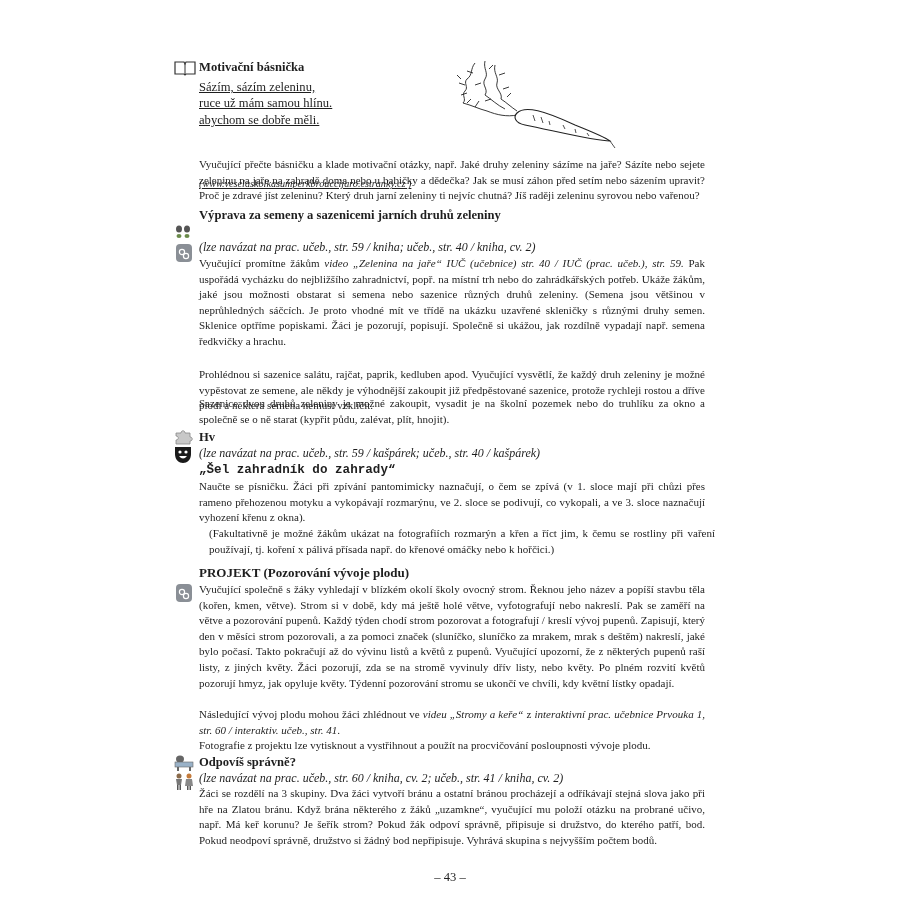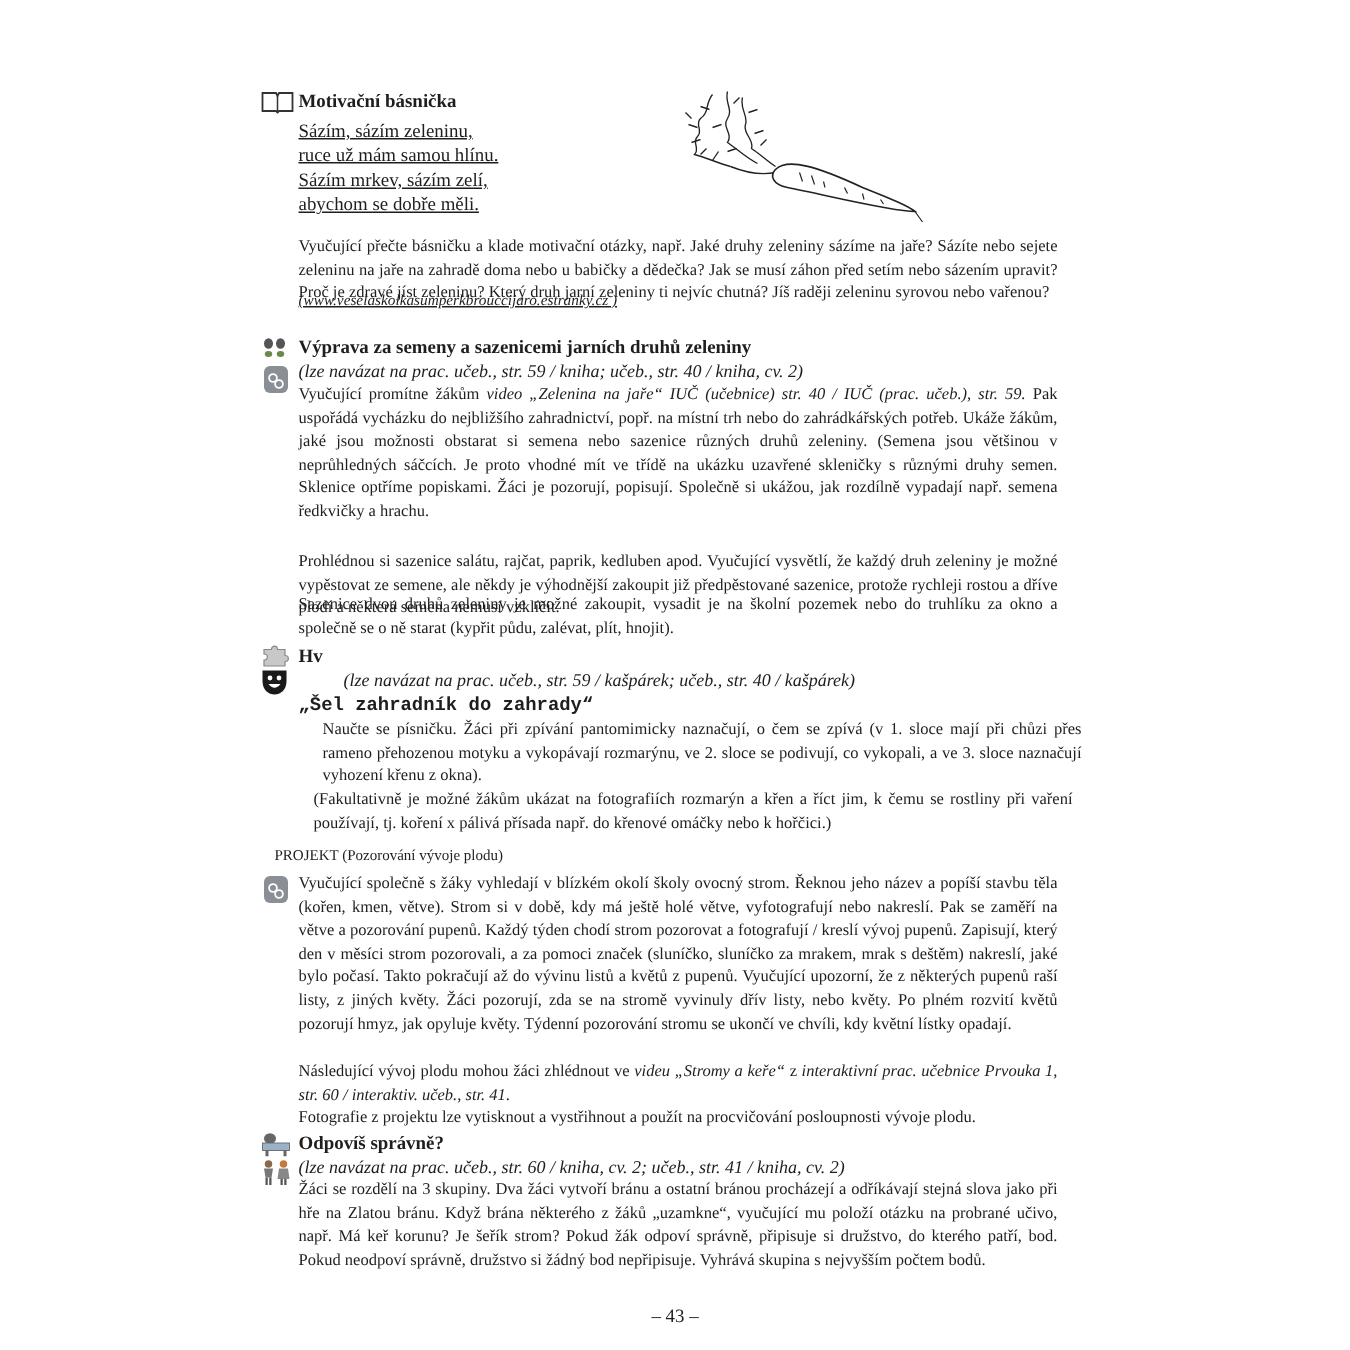--- a/index.html
+++ b/index.html
@@ -7,38 +7,37 @@
          font-family:"Liberation Serif", serif; color:#1e1e1e; }
   .page { position:absolute; left:0; top:0; width:900px; height:900px; }
   .blk { position:absolute; left:199px; width:506px; font-size:11px; line-height:15.6px; }
   .j { text-align:justify; }
   .h { font-weight:bold; font-size:12.6px; }
   .ref { font-style:italic; font-size:12px; }
   .it { font-style:italic; }
   .icon { position:absolute; }
   .poem { position:absolute; left:199px; top:79px; font-size:12.6px; line-height:16.4px;text-decoration:underline; }
   .src { font-style:italic; font-size:10.2px;margin-top:48px; }
-  .proj { position:absolute; left:183px; top:565px; font-weight:normal; font-size:10px; }
+  .proj { position:absolute; left:199px; top:565px; font-weight:bold; font-size:13px; }
   .pnum { position:absolute; left:0; width:900px; top:858px; text-align:center; font-size:12.6px;margin-top:12px; }
 </style>
 </head>
 <body>
 
 <div class="page">
 
   <svg class="icon" style="left:174px;top:60px;" width="22" height="16" viewBox="0 0 22 16">
     <path d="M1 2 L10 2 L11 4 L12 2 L21 2 L21 14 L12 14 L11 15 L10 14 L1 14 Z" fill="#fff" stroke="#333" stroke-width="1.2"></path>
     <line x1="11" y1="4" x2="11" y2="15" stroke="#333" stroke-width="1"></line>
   </svg>
   <div class="blk h" style="top:60px;">Motivační básnička</div>
 
   <div class="poem">
     <div>Sázím, sázím zeleninu,</div>
     <div>ruce už mám samou hlínu.</div>
-    <div>Sázím mrkev, sázím zelí,</div>
     <div>abychom se dobře měli.</div>
     <div class="src">(www.veselaskolkasumperkbrouccijaro.estranky.cz )</div>
   </div>
 
   <svg class="icon" style="left:445px;top:55px;" width="175" height="95" viewBox="0 0 175 95">
     <g stroke="#222" fill="none" stroke-width="0.9">
       <path d="M30 8 C25 14 28 20 22 24 C18 28 24 32 20 36 C16 40 22 44 18 48 C26 50 34 54 42 56"></path>
       <path d="M40 6 C38 14 44 18 40 24 C36 30 44 34 40 40 C46 44 52 50 60 54"></path>
       <path d="M50 10 C48 18 54 22 52 28 C50 34 58 38 56 44 C62 48 66 52 72 56"></path>
       <path d="M20 30 L14 28 M22 38 L16 40 M28 18 L22 16 M44 14 L48 10 M36 28 L30 30 M54 20 L60 18 M58 34 L64 32 M46 44 L40 46"></path>
@@ -63,39 +62,39 @@
     <ellipse cx="5" cy="4" rx="3" ry="3.5" fill="#555"></ellipse>
       <ellipse cx="5" cy="11" rx="2.5" ry="2" fill="#6a8a4a"></ellipse>
     <ellipse cx="13" cy="4" rx="3" ry="3.5" fill="#555"></ellipse>
       <ellipse cx="13" cy="11" rx="2.5" ry="2" fill="#6a8a4a"></ellipse>
   </svg>
   <svg class="icon" style="left:175px;top:243px;" width="18" height="20" viewBox="0 0 18 20">
     <rect x="1" y="1" width="16" height="18" rx="4" fill="#8a8f96"></rect>
     <circle cx="7" cy="9" r="2.6" fill="none" stroke="#fff" stroke-width="1.2"></circle>
     <circle cx="11" cy="13" r="2.6" fill="none" stroke="#fff" stroke-width="1.2"></circle>
   </svg>
-  <div class="blk h" style="top:224px;">Výprava za semeny a sazenicemi jarních druhů zeleniny</div>
+  <div class="blk h" style="top:208px;">Výprava za semeny a sazenicemi jarních druhů zeleniny</div>
   <div class="blk ref" style="top:240px;">(lze navázat na prac. učeb., str. 59 / kniha; učeb., str. 40 / kniha, cv. 2)</div>
   <div class="blk j" style="top:256px;"><span>Vyučující promítne žákům </span><span class="it">video „Zelenina na jaře“ IUČ (učebnice) str. 40 / IUČ (prac. učeb.), str. 59.</span><span> Pak uspořádá vycházku do nejbližšího zahradnictví, popř. na místní trh nebo do zahrádkářských potřeb. Ukáže žákům, jaké jsou možnosti obstarat si semena nebo sazenice různých druhů zeleniny. (Semena jsou většinou v neprůhledných sáčcích. Je proto vhodné mít ve třídě na ukázku uzavřené skleničky s různými druhy semen. Sklenice optříme popiskami. Žáci je pozorují, popisují. Společně si ukážou, jak rozdílně vypadají např. semena ředkvičky a hrachu.</span></div>
   <div class="blk j" style="top:367px;">Prohlédnou si sazenice salátu, rajčat, paprik, kedluben apod. Vyučující vysvětlí, že každý druh zeleniny je možné vypěstovat ze semene, ale někdy je výhodnější zakoupit již předpěstované sazenice, protože rychleji rostou a dříve plodí a některá semena nemusí vzklíčit.</div>
   <div class="blk j" style="top:396px;">Sazenice dvou druhů zeleniny je možné zakoupit, vysadit je na školní pozemek nebo do truhlíku za okno a společně se o ně starat (kypřit půdu, zalévat, plít, hnojit).</div>
 
   <svg class="icon" style="left:174px;top:429px;" width="20" height="16" viewBox="0 0 20 16">
     <path d="M2 4 L7 4 C7 1 11 1 11 4 L16 4 L16 8 C19 8 19 12 16 12 L16 15 L2 15 L2 11 C5 11 5 7 2 7 Z" fill="#c8c8c8" stroke="#888" stroke-width="0.8"></path>
   </svg>
   <svg class="icon" style="left:174px;top:446px;" width="18" height="18" viewBox="0 0 18 18">
     <path d="M1 1 L17 1 L17 8 C17 14 13 17 9 17 C5 17 1 14 1 8 Z" fill="#1a1a1a"></path>
     <circle cx="6" cy="6" r="1.6" fill="#fff"></circle>
       <circle cx="12" cy="6" r="1.6" fill="#fff"></circle>
     <path d="M5 10 Q9 15 13 10 Z" fill="#fff"></path>
   </svg>
   <div class="blk h" style="top:430px;">Hv</div>
-  <div class="blk ref" style="top:446px;margin-left:30px;">(lze navázat na prac. učeb., str. 59 / kašpárek; učeb., str. 40 / kašpárek)</div>
+  <div class="blk ref" style="top:446px;">(lze navázat na prac. učeb., str. 59 / kašpárek; učeb., str. 40 / kašpárek)</div>
   <div class="blk h" style="top:463px;font-family:Liberation Mono, monospace;">„Šel zahradník do zahrady“</div>
-  <div class="blk j" style="top:479px;margin-left:16px;">Naučte se písničku. Žáci při zpívání pantomimicky naznačují, o čem se zpívá (v 1. sloce mají při chůzi přes rameno přehozenou motyku a vykopávají rozmarýnu, ve 2. sloce se podivují, co vykopali, a ve 3. sloce naznačují vyhození křenu z okna).</div>
+  <div class="blk j" style="top:479px;">Naučte se písničku. Žáci při zpívání pantomimicky naznačují, o čem se zpívá (v 1. sloce mají při chůzi přes rameno přehozenou motyku a vykopávají rozmarýnu, ve 2. sloce se podivují, co vykopali, a ve 3. sloce naznačují vyhození křenu z okna).</div>
   <div class="blk j" style="top:526px;margin-left:10px;">(Fakultativně je možné žákům ukázat na fotografiích rozmarýn a křen a říct jim, k čemu se rostliny při vaření používají, tj. koření x pálivá přísada např. do křenové omáčky nebo k hořčici.)</div>
 
   <div class="proj">PROJEKT (Pozorování vývoje plodu)</div>
   <svg class="icon" style="left:175px;top:583px;" width="18" height="20" viewBox="0 0 18 20">
     <rect x="1" y="1" width="16" height="18" rx="4" fill="#8a8f96"></rect>
     <circle cx="7" cy="9" r="2.6" fill="none" stroke="#fff" stroke-width="1.2"></circle>
     <circle cx="11" cy="13" r="2.6" fill="none" stroke="#fff" stroke-width="1.2"></circle>
   </svg>
   <div class="blk j" style="top:582px;">Vyučující společně s žáky vyhledají v blízkém okolí školy ovocný strom. Řeknou jeho název a popíší stavbu těla (kořen, kmen, větve). Strom si v době, kdy má ještě holé větve, vyfotografují nebo nakreslí. Pak se zaměří na větve a pozorování pupenů. Každý týden chodí strom pozorovat a fotografují / kreslí vývoj pupenů. Zapisují, který den v měsíci strom pozorovali, a za pomoci značek (sluníčko, sluníčko za mrakem, mrak s deštěm) nakreslí, jaké bylo počasí. Takto pokračují až do vývinu listů a květů z pupenů. Vyučující upozorní, že z některých pupenů raší listy, z jiných květy. Žáci pozorují, zda se na stromě vyvinuly dřív listy, nebo květy. Po plném rozvití květů pozorují hmyz, jak opyluje květy. Týdenní pozorování stromu se ukončí ve chvíli, kdy květní lístky opadají.</div>
   <div class="blk j" style="top:707px;"><span>Následující vývoj plodu mohou žáci zhlédnout ve </span><span class="it">videu „Stromy a keře“</span><span> z </span><span class="it">interaktivní prac. učebnice Prvouka 1, str. 60 / interaktiv. učeb., str. 41</span><span>.</span></div>

